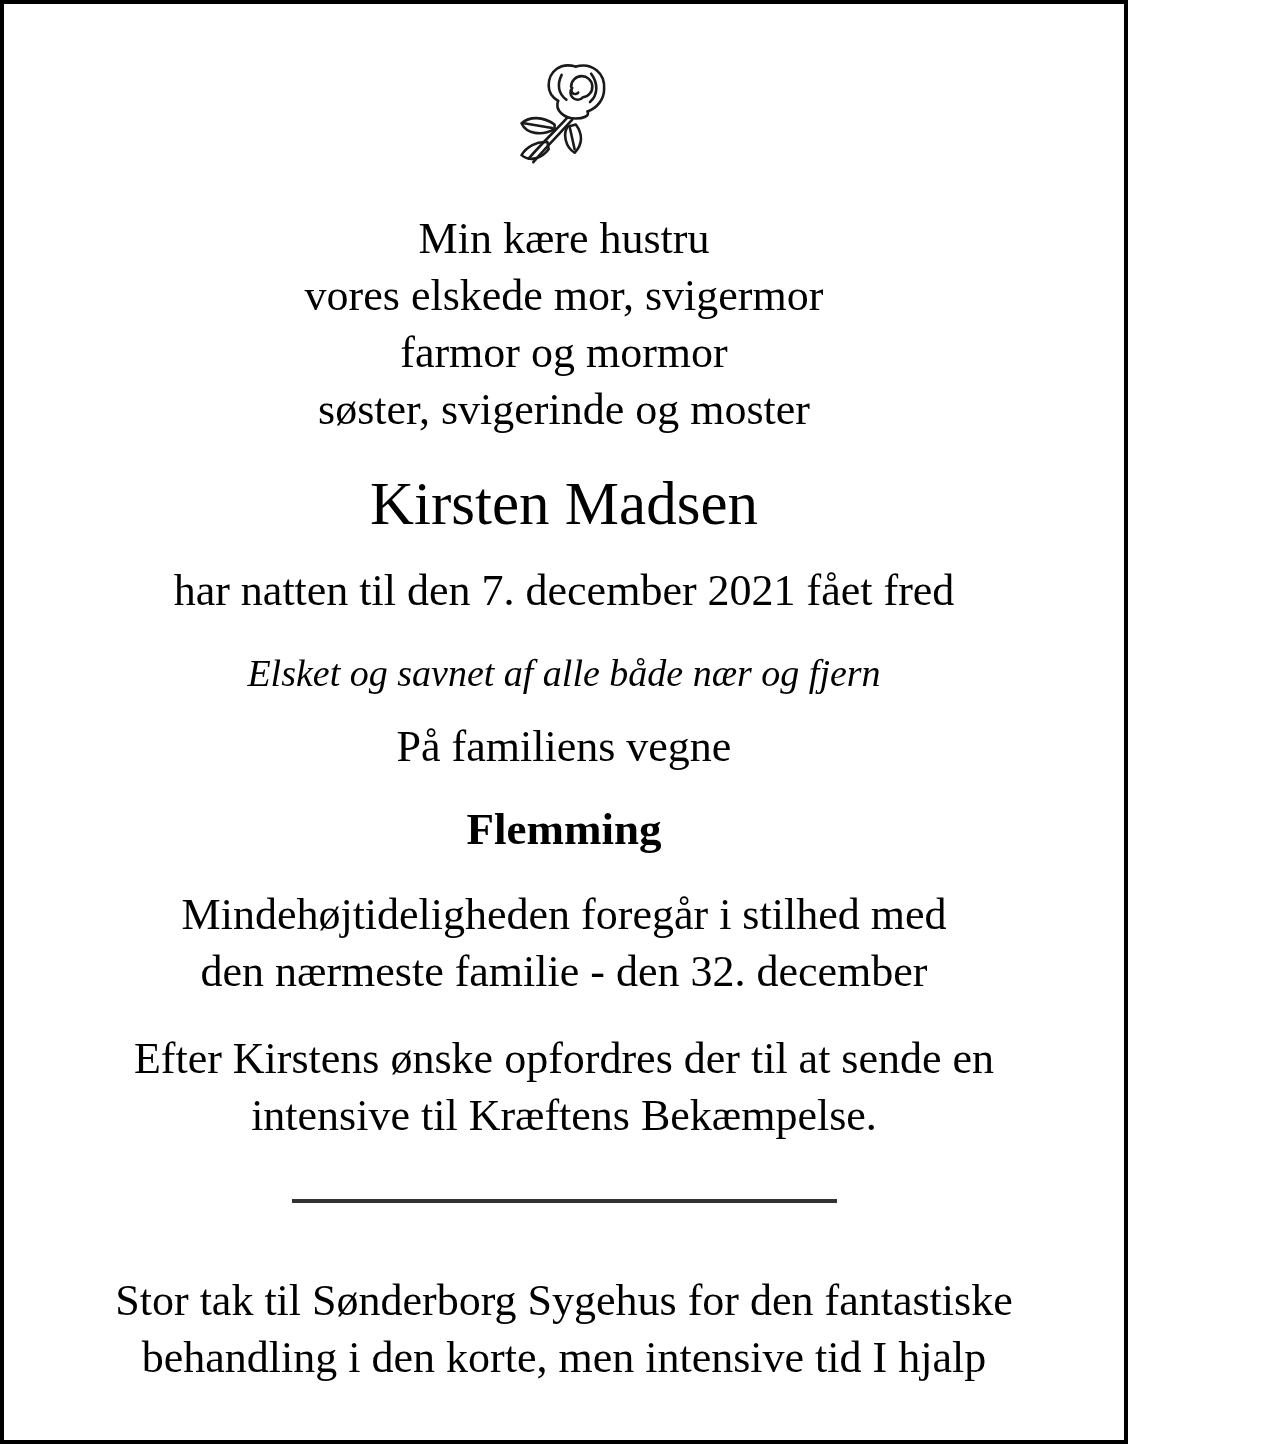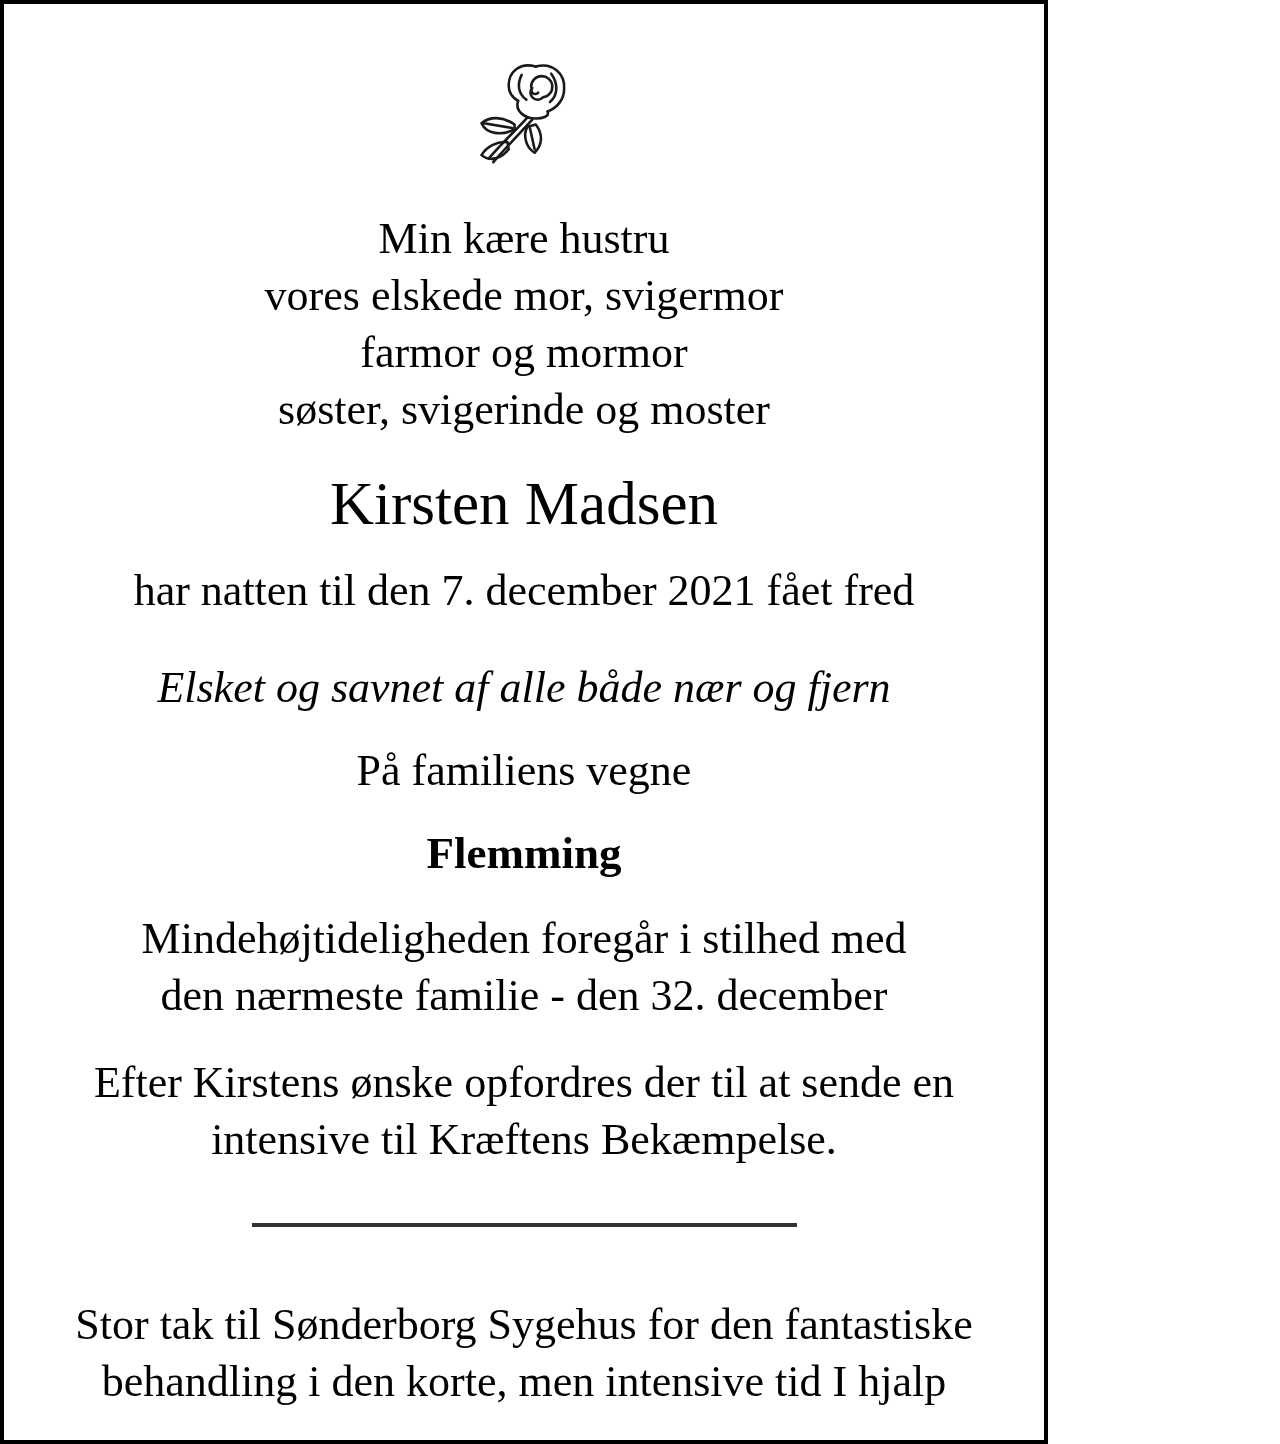--- a/index.html
+++ b/index.html
@@ -3,21 +3,21 @@
 <meta charset="utf-8">
 <title>Dødsannonce</title>
 <style>
   html, body {
     margin: 0;
     padding: 0;
     background: #ffffff;
   }
   .page {
     position: relative;
-    width: 1048px;
+    width: 1128px;
     height: 1444px;
     box-sizing: border-box;
     border: 4px solid #000000;
     background: #ffffff;
     color: #000000;
     font-family: "Liberation Serif", "DejaVu Serif", serif;
     text-align: center;
     overflow: hidden;
   }
   .rose-wrap {
@@ -41,27 +41,27 @@
     font-size: 61px;
     line-height: 72px;
     font-weight: normal;
   }
   .death-line {
     margin-top: 22px;
     font-size: 44px;
     line-height: 57px;
   }
   .epitaph {
-    margin-top: 40px;
-    font-size: 44px;
+    margin-top: 26px;
+    font-size: 38px;
     line-height: 57px;
     font-style: italic;
   }
   .on-behalf {
-    margin-top: 26px;
+    margin-top: 16px;
     font-size: 44px;
     line-height: 57px;
   }
   .signature {
     margin-top: 26px;
     font-size: 45px;
     line-height: 57px;
     font-weight: bold;
   }
   .ceremony {

